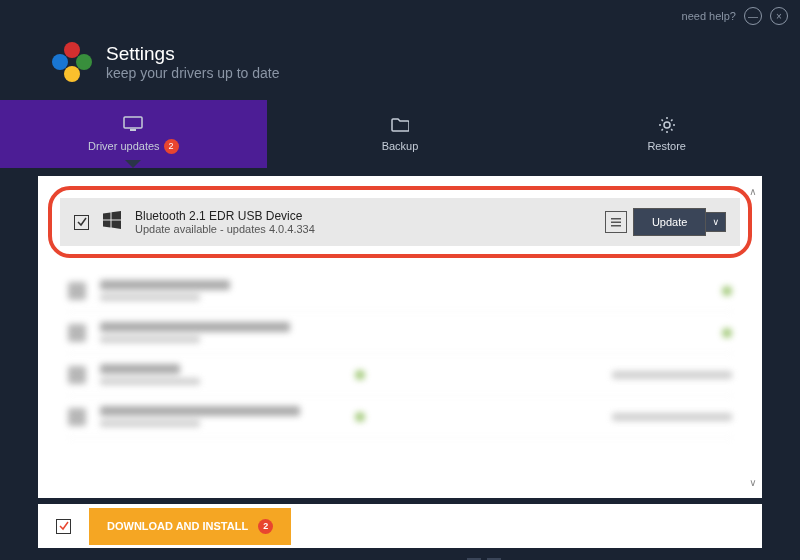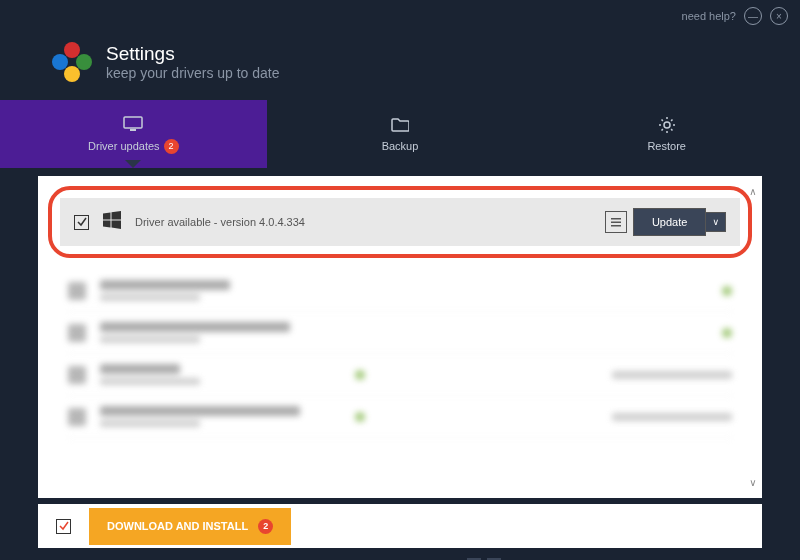--- a/index.html
+++ b/index.html
@@ -109,21 +109,22 @@
     <div class="driver-row">
       <div class="chk">
           <svg viewBox="0 0 10 10">
             <path d="M1 5l3 3 5-7" stroke="#333" stroke-width="1.5" fill="none"></path>
           </svg>
         </div>
       <div class="win-icon"><svg width="18" height="18" viewBox="0 0 18 18">
             <path d="M0 2.5L7.5 1.4v7.1H0zm8.5-1.2L18 0v8.5H8.5zM0 9.5h7.5v7.1L0 15.5zm8.5 0H18V18l-9.5-1.4z" fill="#333"></path>
           </svg></div>
       <div class="driver-info">
-        <div class="driver-status">Driver available - version 4.0.4.334</div>
+        <div class="driver-name">Bluetooth 2.1 EDR USB Device</div>
+        <div class="driver-status">Update available - updates 4.0.4.334</div>
       </div>
       <div class="detail-btn">
           <svg width="12" height="12" viewBox="0 0 12 12">
             <rect x="1" y="2" width="10" height="1.5" fill="#555"></rect>
             <rect x="1" y="5.5" width="10" height="1.5" fill="#555"></rect>
             <rect x="1" y="9" width="10" height="1.5" fill="#555"></rect>
           </svg>
         </div>
       <div class="update-btn">Update</div>
       <div class="update-drop">∨</div>

